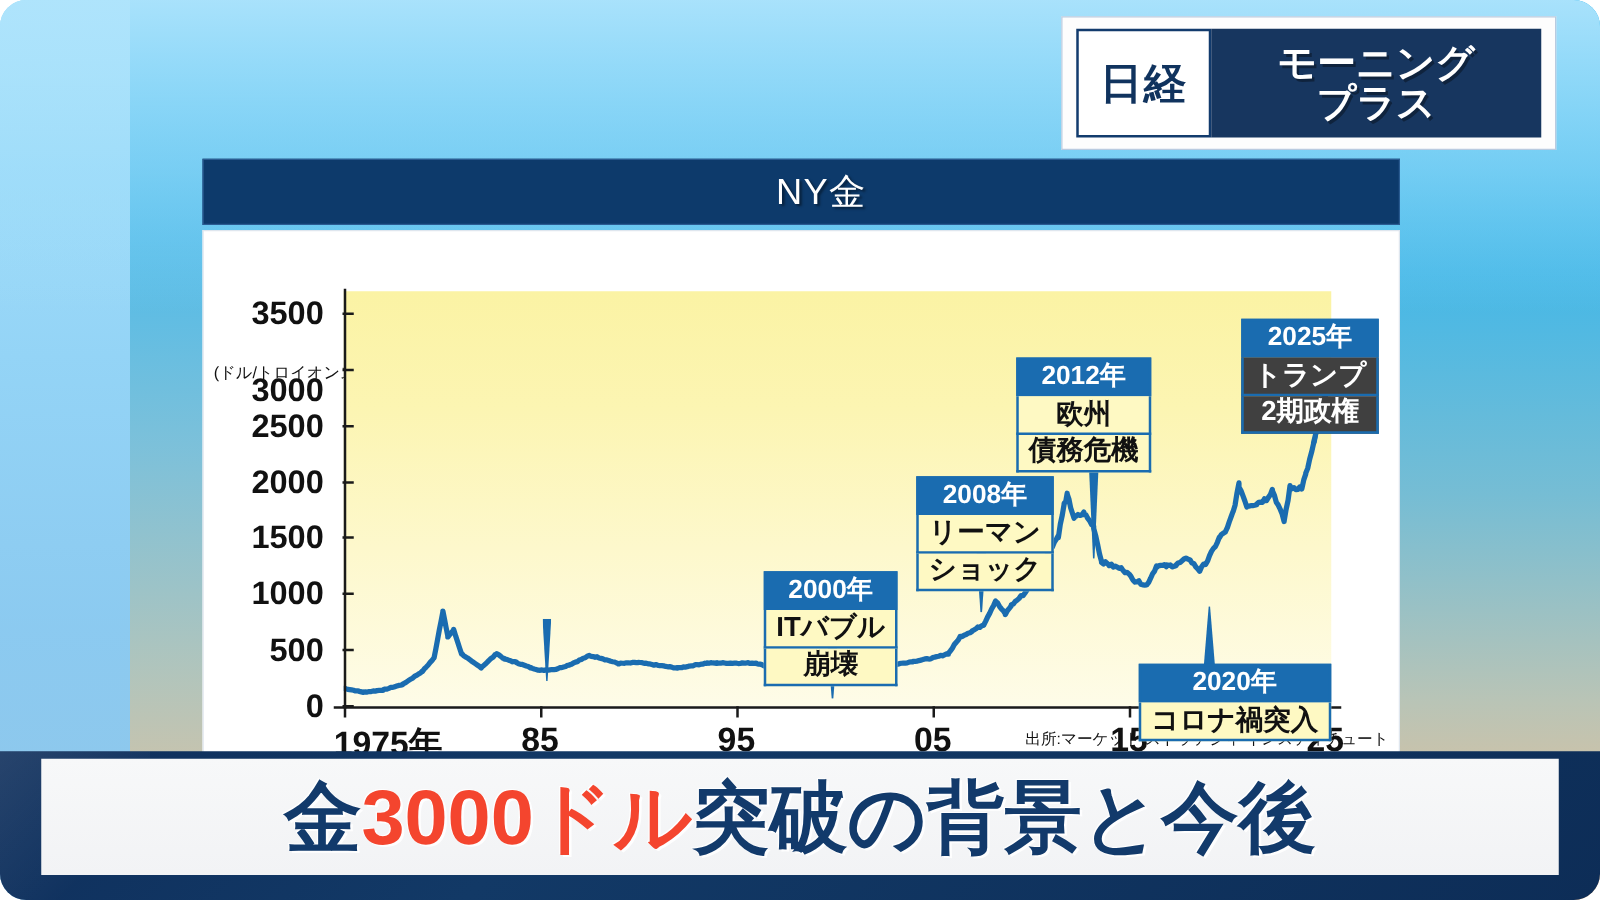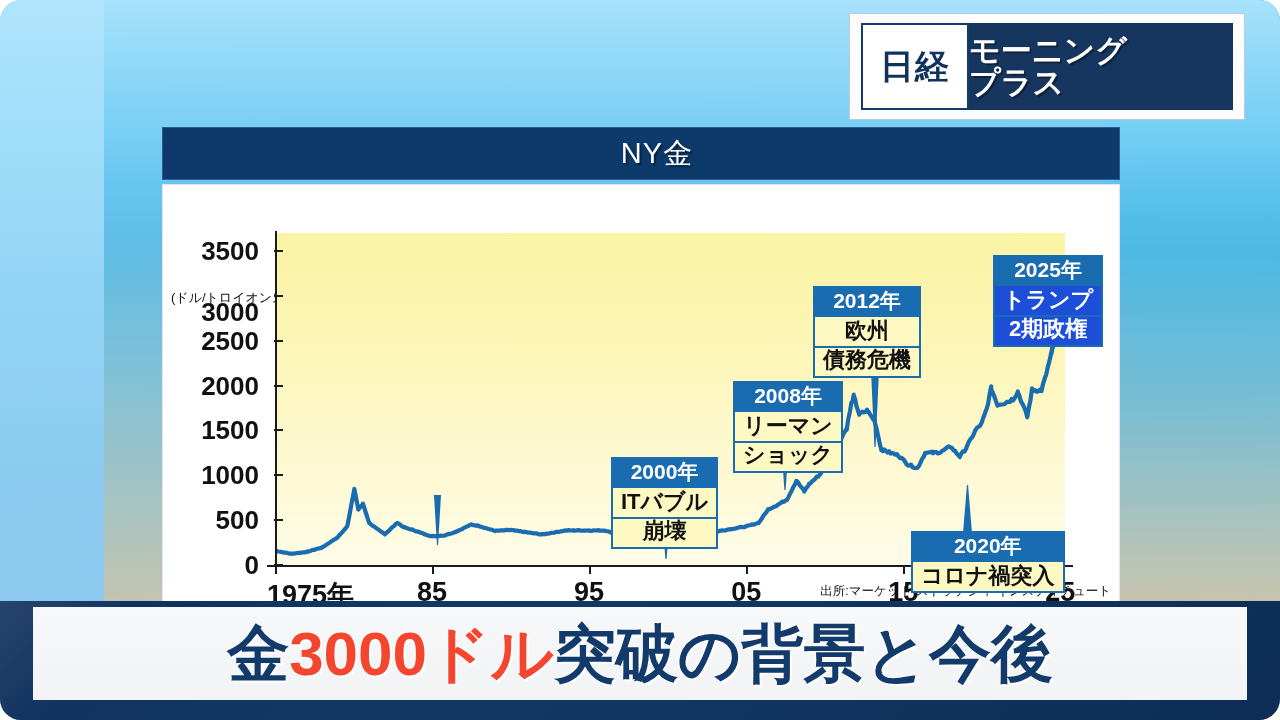--- a/index.html
+++ b/index.html
@@ -27,21 +27,21 @@
     background:linear-gradient(180deg,rgba(175,228,252,.95) 0%,rgba(160,222,250,.55) 55%,rgba(150,215,248,0) 100%);}
 
   
   .logo{position:absolute;left:849px;top:13px;width:396px;height:107px;
     background:#fdfdfd;border:1px solid #b9cbe0;box-sizing:border-box;
     display:flex;align-items:center;padding:9px 11px;gap:0;}
   .logo-nikkei{width:108px;height:87px;background:#ffffff;border:2px solid #123b6d;
     box-sizing:border-box;display:flex;align-items:center;justify-content:center;}
   .logo-nikkei span{font-size:34px;font-weight:bold;color:#10335e;letter-spacing:1px;}
   .logo-morning{flex:1;height:87px;background:#17365f;display:flex;flex-direction:column;
-    align-items:flex-start;justify-content:center;line-height:1.02;}
+    align-items:center;justify-content:center;line-height:1.02;}
   .logo-morning span{color:#ffffff;font-weight:bold;font-size:31px;letter-spacing:0px;
     text-shadow:2px 2px 0 rgba(0,0,0,.35);}
   .logo-morning .l2{font-size:31px;}
   .logo-ft{width:74px;height:87px;background:#f6d2b2;margin-left:11px;
     display:flex;align-items:center;justify-content:center;}
   .logo-ft span{font-family:"Liberation Serif","DejaVu Serif",serif;font-size:42px;
     font-weight:bold;color:#1a1a1a;letter-spacing:1px;}
 
   
   .panel{position:absolute;left:162px;top:127px;width:958px;height:478px;}
@@ -68,21 +68,21 @@
     transform:translateX(-50%);white-space:nowrap;}
   .xlabel.first{transform:none;}
   .source{position:absolute;right:10px;bottom:6px;font-size:12.5px;color:#111;white-space:nowrap;}
 
   
   .callout{position:absolute;z-index:6;}
   .co-head{background:#1a6cb0;border:2px solid #1a6cb0;color:#fff;font-weight:bold;
     font-size:21px;text-align:center;padding:1px 9px 2px;line-height:1.12;white-space:nowrap;}
   .co-body{background:#fef9c3;border:2px solid #1a6cb0;border-top:none;color:#111;
     font-weight:bold;font-size:22px;text-align:center;padding:2px 8px 3px;line-height:1.12;white-space:nowrap;}
-  .co-body.inv{background:#1d4ed8;color:#ffffff;text-align:center;}
+  .co-body.inv{background:#404040;color:#ffffff;text-align:center;}
   .needle{position:absolute;background:#1a6cb0;z-index:5;}
 
   
   .band-navy{position:absolute;left:0;top:601px;width:1280px;height:119px;
     background:linear-gradient(135deg,#0f2f5c 0%,#123966 35%,#0d2d57 100%);}
   .band-navy::after{content:"";position:absolute;left:0;top:0;width:120px;height:119px;
     background:linear-gradient(135deg,rgba(255,255,255,.10),rgba(255,255,255,0) 70%);}
   .band-white{position:absolute;left:33px;top:607px;width:1214px;height:93px;
     background:linear-gradient(180deg,#f7f8f9 0%,#f2f3f5 100%);}
   .headline{position:absolute;left:33px;top:607px;width:1214px;height:93px;

